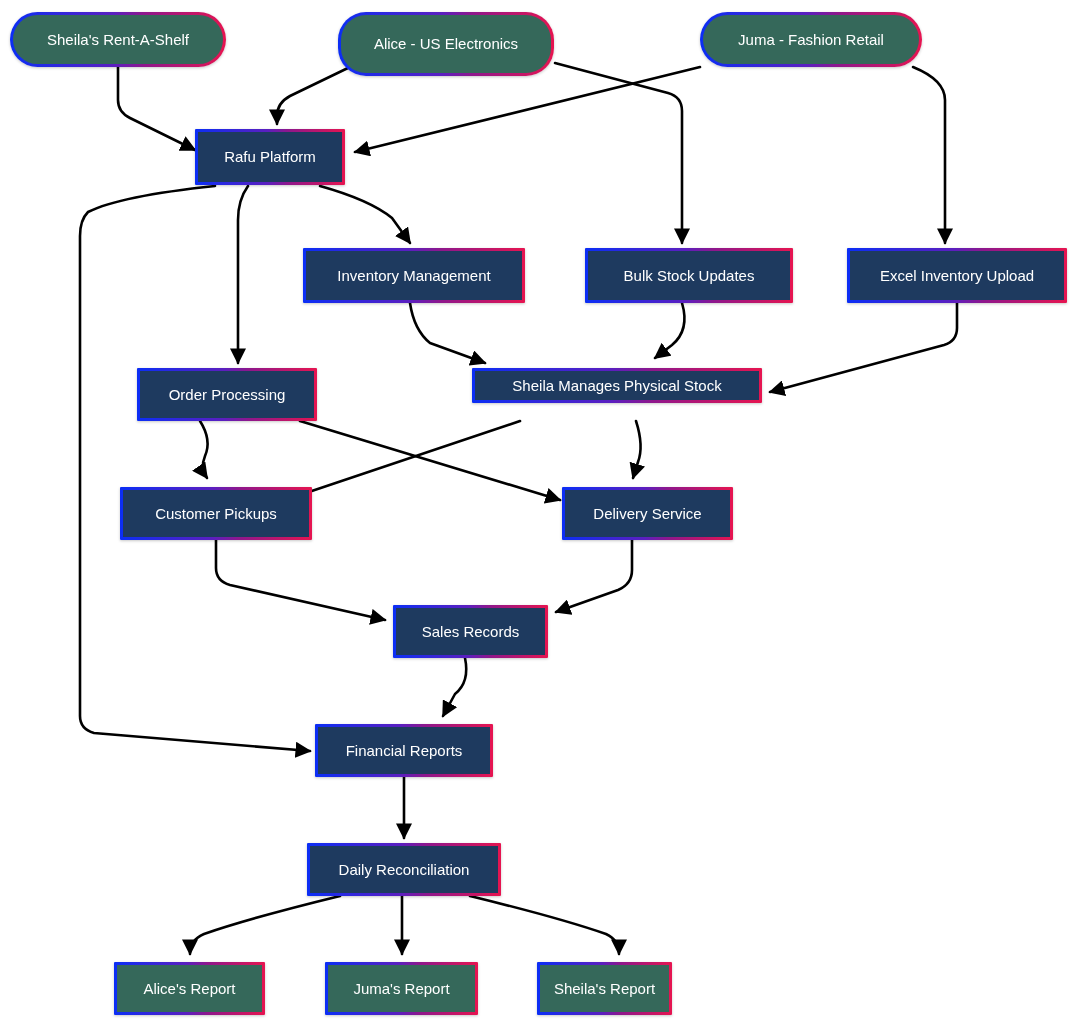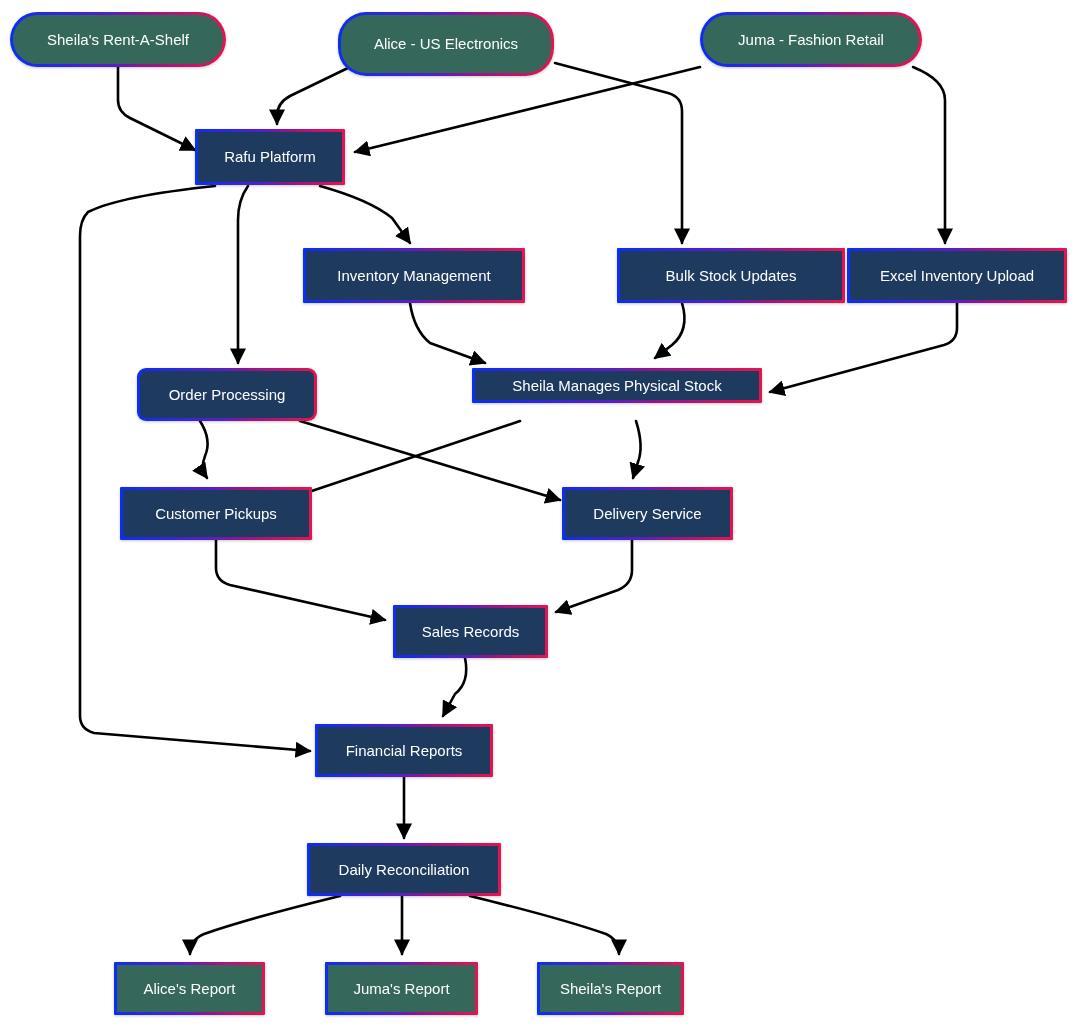--- a/index.html
+++ b/index.html
@@ -75,27 +75,27 @@
       </div>
       <div class="node actor stadium" style="left: 700px; top: 12px; width: 222px; height: 55px;">
         <span>Juma - Fashion Retail</span>
       </div>
       <div class="node proc rect" style="left: 195px; top: 129px; width: 150px; height: 56px;">
         <span>Rafu Platform</span>
       </div>
       <div class="node proc rect" style="left: 303px; top: 248px; width: 222px; height: 55px;">
         <span>Inventory Management</span>
       </div>
-      <div class="node proc rect" style="left: 585px; top: 248px; width: 228px; height: 55px; margin-left: 32px;">
+      <div class="node proc rect" style="left: 585px; top: 248px; width: 208px; height: 55px;">
         <span>Bulk Stock Updates</span>
       </div>
       <div class="node proc rect" style="left: 847px; top: 248px; width: 220px; height: 55px;">
         <span>Excel Inventory Upload</span>
       </div>
-      <div class="node proc rect" style="left: 137px; top: 368px; width: 180px; height: 53px; border-radius: 9px;">
+      <div class="node proc rect" style="left: 137px; top: 368px; width: 180px; height: 53px;">
         <span>Order Processing</span>
       </div>
       <div class="node proc rect" style="left: 472px; top: 368px; width: 290px; height: 35px;">
         <span>Sheila Manages Physical Stock</span>
       </div>
       <div class="node proc rect" style="left: 120px; top: 487px; width: 192px; height: 53px;">
         <span>Customer Pickups</span>
       </div>
       <div class="node proc rect" style="left: 543px; top: 487px; width: 171px; height: 53px; margin-left: 19px;">
         <span>Delivery Service</span>
@@ -108,17 +108,17 @@
       </div>
       <div class="node proc rect" style="left: 307px; top: 843px; width: 194px; height: 53px;">
         <span>Daily Reconciliation</span>
       </div>
       <div class="node actor rect" style="left: 114px; top: 962px; width: 151px; height: 53px;">
         <span>Alice's Report</span>
       </div>
       <div class="node actor rect" style="left: 325px; top: 962px; width: 153px; height: 53px;">
         <span>Juma's Report</span>
       </div>
-      <div class="node actor rect" style="left: 537px; top: 962px; width: 147px; height: 53px;">
+      <div class="node actor rect" style="left: 537px; top: 962px; width: 135px; height: 53px;">
         <span>Sheila's Report</span>
       </div>
     </div>
 </div>
 
 </body></html>

